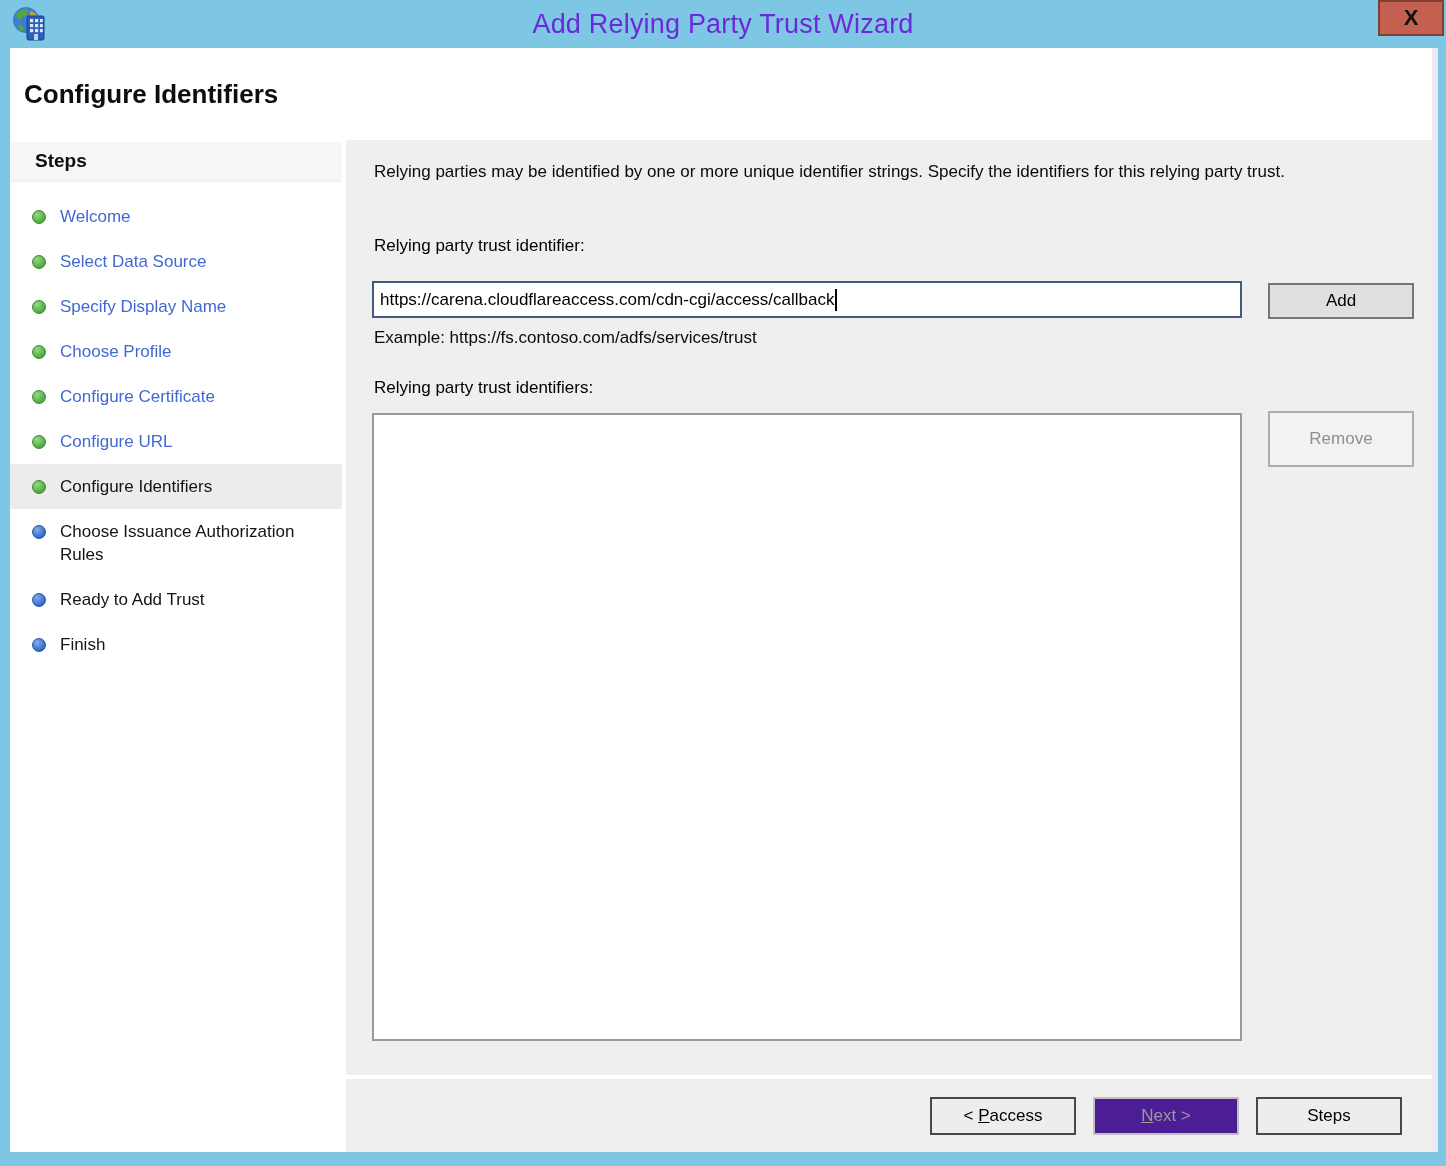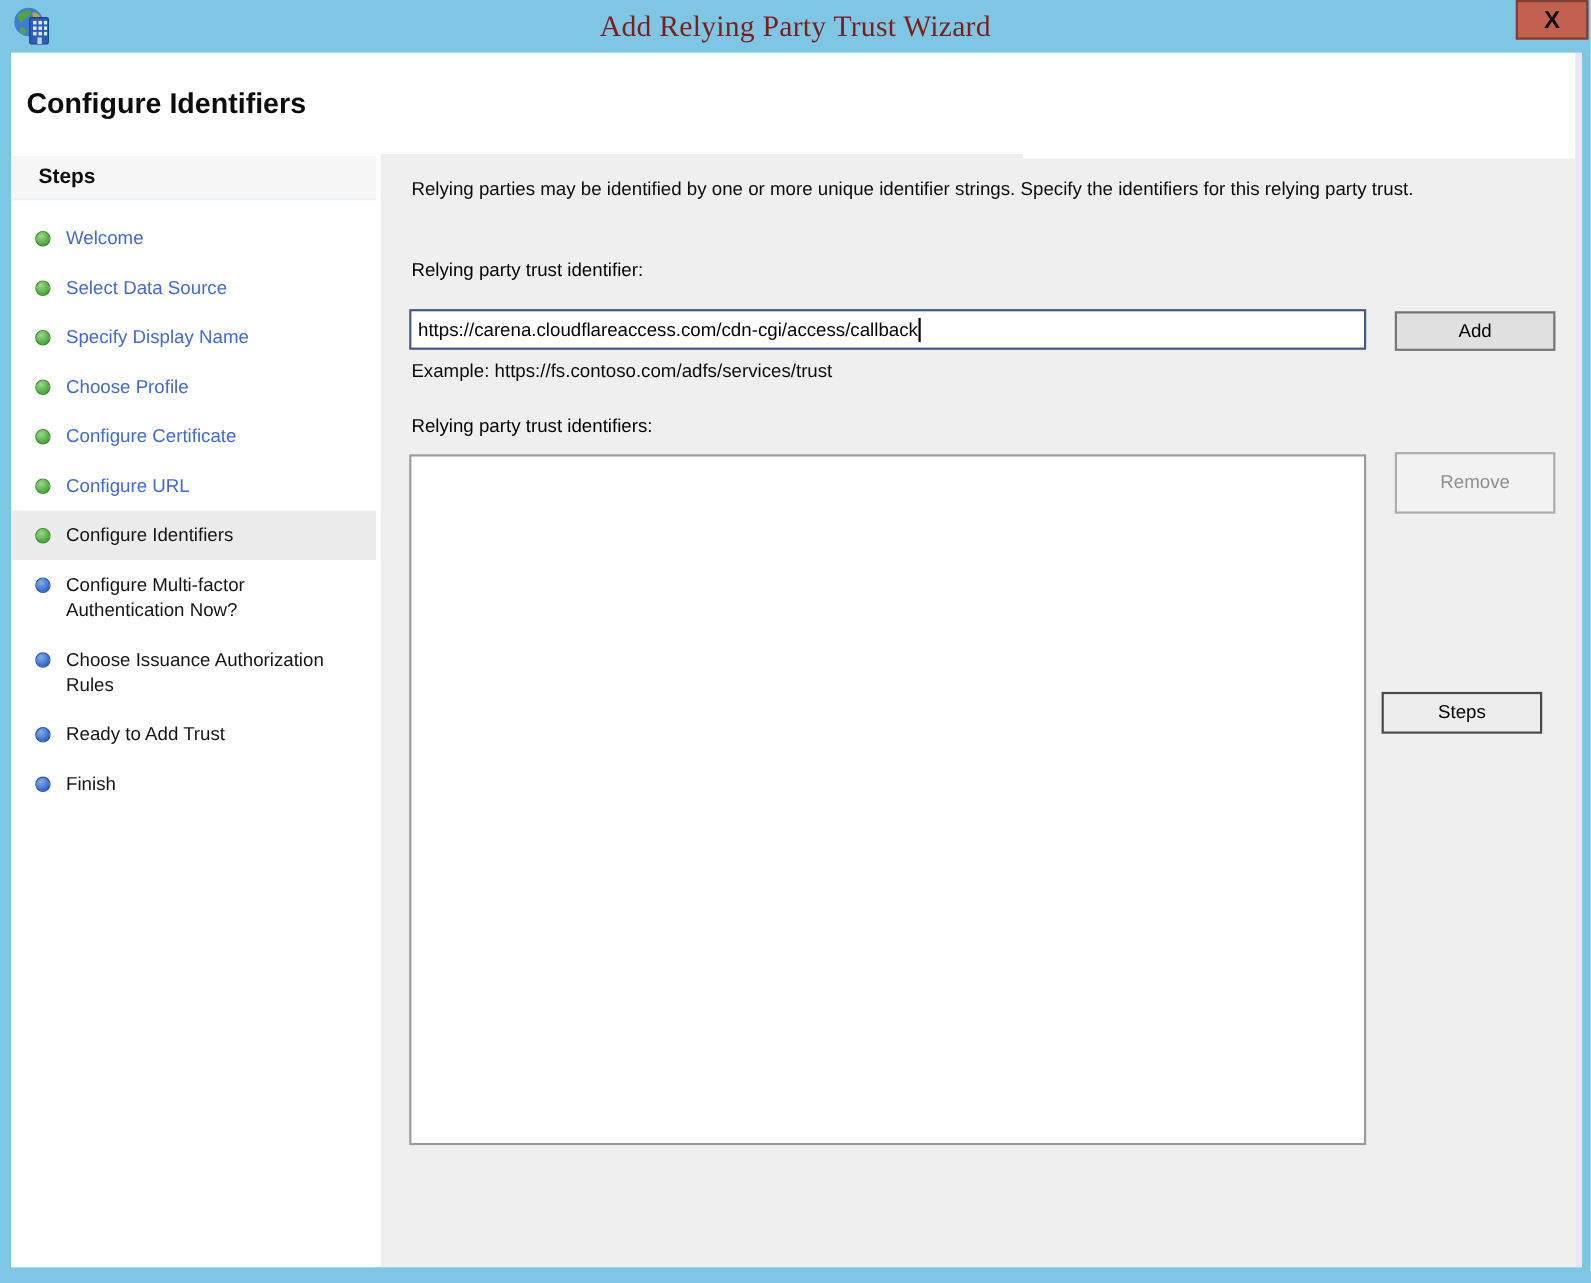--- a/index.html
+++ b/index.html
@@ -13,21 +13,21 @@
 
   
   .titlebar {
     position:absolute; top:0; left:0; width:1446px; height:48px;
     background:#7dc7e4;
     display:flex; align-items:center;
   }
   .titlebar .app-icon { position:absolute; left:10px; top:5px; width:40px; height:38px; }
   .titlebar .title {
     width:100%; text-align:center;
-    font-size:27px; color:#7f1d1d; letter-spacing:0.2px;font-family:Liberation Serif, serif;
+    font-size:27px; color:#6d28d9; letter-spacing:0.2px;
   }
   .close-btn {
     position:absolute; right:2px; top:0; width:66px; height:36px;
     background:#c4604f; border:2px solid #7e4034;
     display:flex; align-items:center; justify-content:center;
     font-size:22px; font-weight:bold; color:#111; cursor:pointer;
   }
 
   
   .window-body {
@@ -68,21 +68,21 @@
   .dot-todo {
     background:radial-gradient(circle at 35% 30%, #86abe8, #2b66cc 75%);
     border:1px solid #2455a8;
   }
   .step-done .label { color:#4169d1; cursor:pointer; }
   .step-current { background:#ececec; }
   .step-current .label { color:#141414; }
   .step-todo .label { color:#141414; }
 
   
-  .right-col { flex:1; display:flex; flex-direction:row; margin-left:4px; min-width:0; }
+  .right-col { flex:1; display:flex; flex-direction:column; margin-left:4px; min-width:0; }
   .main-panel { flex:1; background:#f0efef; position:relative; font-size:17px; }
 
   .intro { position:absolute; left:28px; top:18px; width:1020px; line-height:27px; color:#0a0a0a; }
   .label-identifier { position:absolute; left:28px; top:96px; }
   .identifier-input {
     position:absolute; left:26px; top:141px; width:870px; height:37px;
     background:#fff; border:2px solid #44597f;
     display:flex; align-items:center; padding:0 6px;
     font-size:17px; white-space:nowrap; overflow:hidden;
   }
@@ -183,24 +183,20 @@
         <div class="step-item step-done">
           <span class="dot dot-done"></span>
           <span class="label">Configure URL</span>
         </div>
         <div class="step-item step-current">
           <span class="dot dot-done"></span>
           <span class="label">Configure Identifiers</span>
         </div>
         <div class="step-item step-todo">
           <span class="dot dot-todo"></span>
-          <span class="label">Configure Multi-factor Authentication Now?</span>
-        </div>
-        <div class="step-item step-todo">
-          <span class="dot dot-todo"></span>
           <span class="label">Choose Issuance Authorization Rules</span>
         </div>
         <div class="step-item step-todo">
           <span class="dot dot-todo"></span>
           <span class="label">Ready to Add Trust</span>
         </div>
         <div class="step-item step-todo">
           <span class="dot dot-todo"></span>
           <span class="label">Finish</span>
         </div>
@@ -231,21 +227,21 @@
         <div class="identifiers-listbox"></div>
 
         <div class="btn remove-btn">
           <span>Remove</span>
         </div>
 
       </div>
 
       <div class="footer-bar">
         <div class="btn footer-btn btn-enabled">
-          <span><span>&lt; </span><span class="u">P</span><span>services</span></span>
+          <span><span>&lt; </span><span class="u">P</span><span>access</span></span>
         </div>
         <div class="btn footer-btn btn-disabled">
           <span><span class="u">N</span><span>ext &gt;</span></span>
         </div>
         <div class="btn footer-btn btn-enabled">
           <span>Steps</span>
         </div>
       </div>
     </div>
 

